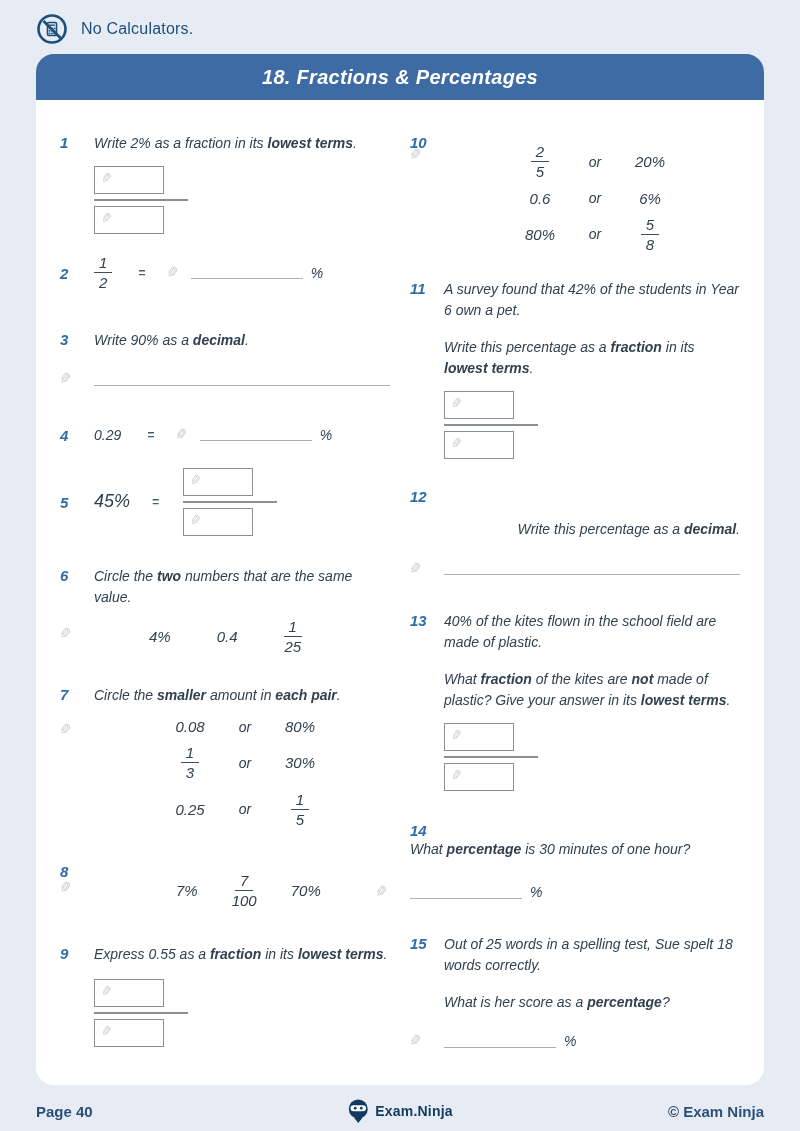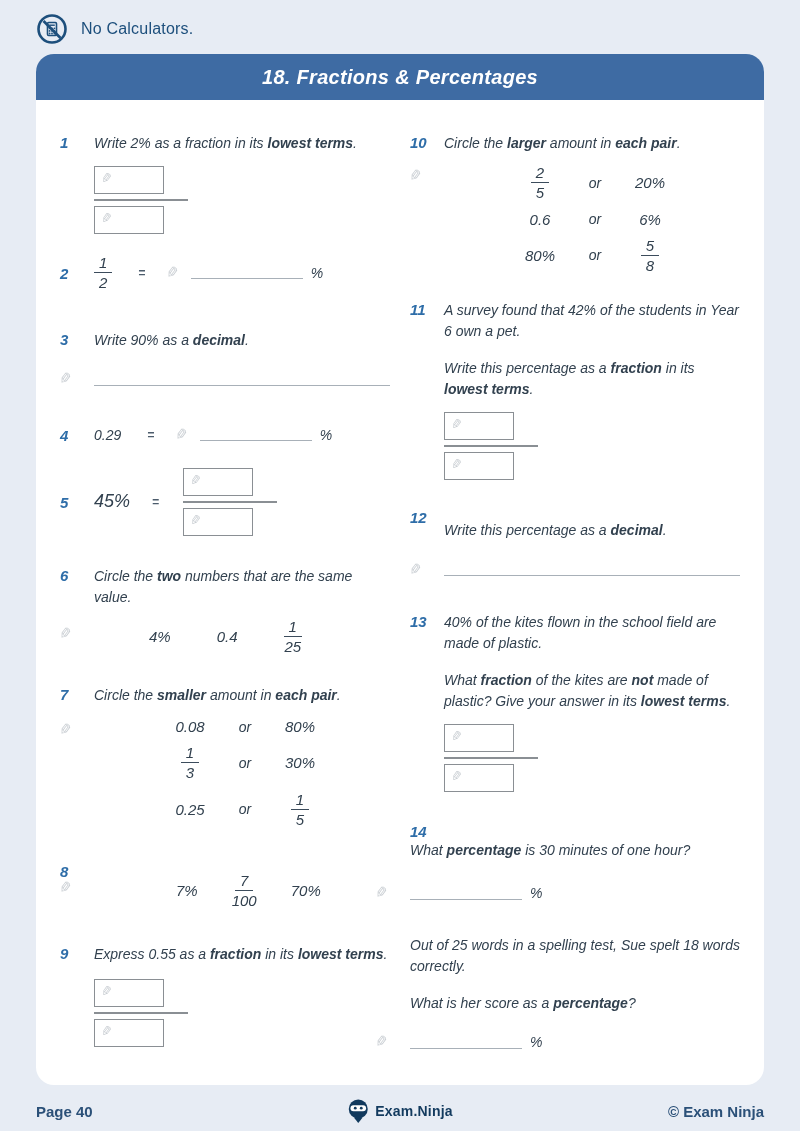--- a/index.html
+++ b/index.html
@@ -246,21 +246,20 @@
           </div>
         </div>
 
       </div>
 
       <div class="col">
 
         <div class="q">
           <div class="qnum">10</div>
           <div class="qbody">
-            <p class="qtext"><span>Circle the </span><b>larger</b><span> amount in </span><b>each pair</b><span>.</span></p>
             <div style="position:relative; margin-top:10px;">
               <span class="pencil-abs" style="top:4px;">✎</span>
               <div class="pair-row">
                 <span class="pcell">
                     <span class="frac opt">
                       <span class="ftop">2</span>
                       <span class="fbot">5</span>
                     </span>
                   </span>
                 <span class="por">or</span>
@@ -298,21 +297,21 @@
               <div class="abox">
                   <span class="pencil">✎</span>
                 </div>
             </div>
           </div>
         </div>
 
         <div class="q" style="margin-top:28px;">
           <div class="qnum">12</div>
           <div class="qbody">
-            <p class="qtext" style="margin-top:12px;"><span>Write this percentage as a </span><b>decimal</b><span>.</span></p>
+            <p class="qtext" style="margin-top:32px;text-align:right;"><span>Write this percentage as a </span><b>decimal</b><span>.</span></p>
             <div class="ansrow" style="margin-top:22px;">
               <span class="pencil-abs">✎</span>
               <span class="wline w-grow"></span>
             </div>
           </div>
         </div>
 
         <div class="q" style="margin-top:36px;">
           <div class="qnum">13</div>
           <div class="qbody">
@@ -336,20 +335,21 @@
             <p class="qtext"><span>What </span><b>percentage</b><span> is 30 minutes of one hour?</span></p>
             <div class="ansrow" style="margin-top:24px;">
               <span class="pencil-abs">✎</span>
               <span class="wline w-short"></span>
               <span class="pct" style="margin-left:8px;">%</span>
             </div>
           </div>
         </div>
 
         <div class="q" style="margin-top:34px;">
+          <div class="qnum">15</div>
           <div class="qbody">
             <p class="qtext">Out of 25 words in a spelling test, Sue spelt 18 words correctly.</p>
             <p class="qtext" style="margin-top:16px;"><span>What is her score as a </span><b>percentage</b><span>?</span></p>
             <div class="ansrow" style="margin-top:20px;">
               <span class="pencil-abs">✎</span>
               <span class="wline w-short"></span>
               <span class="pct" style="margin-left:8px;">%</span>
             </div>
           </div>
         </div>

